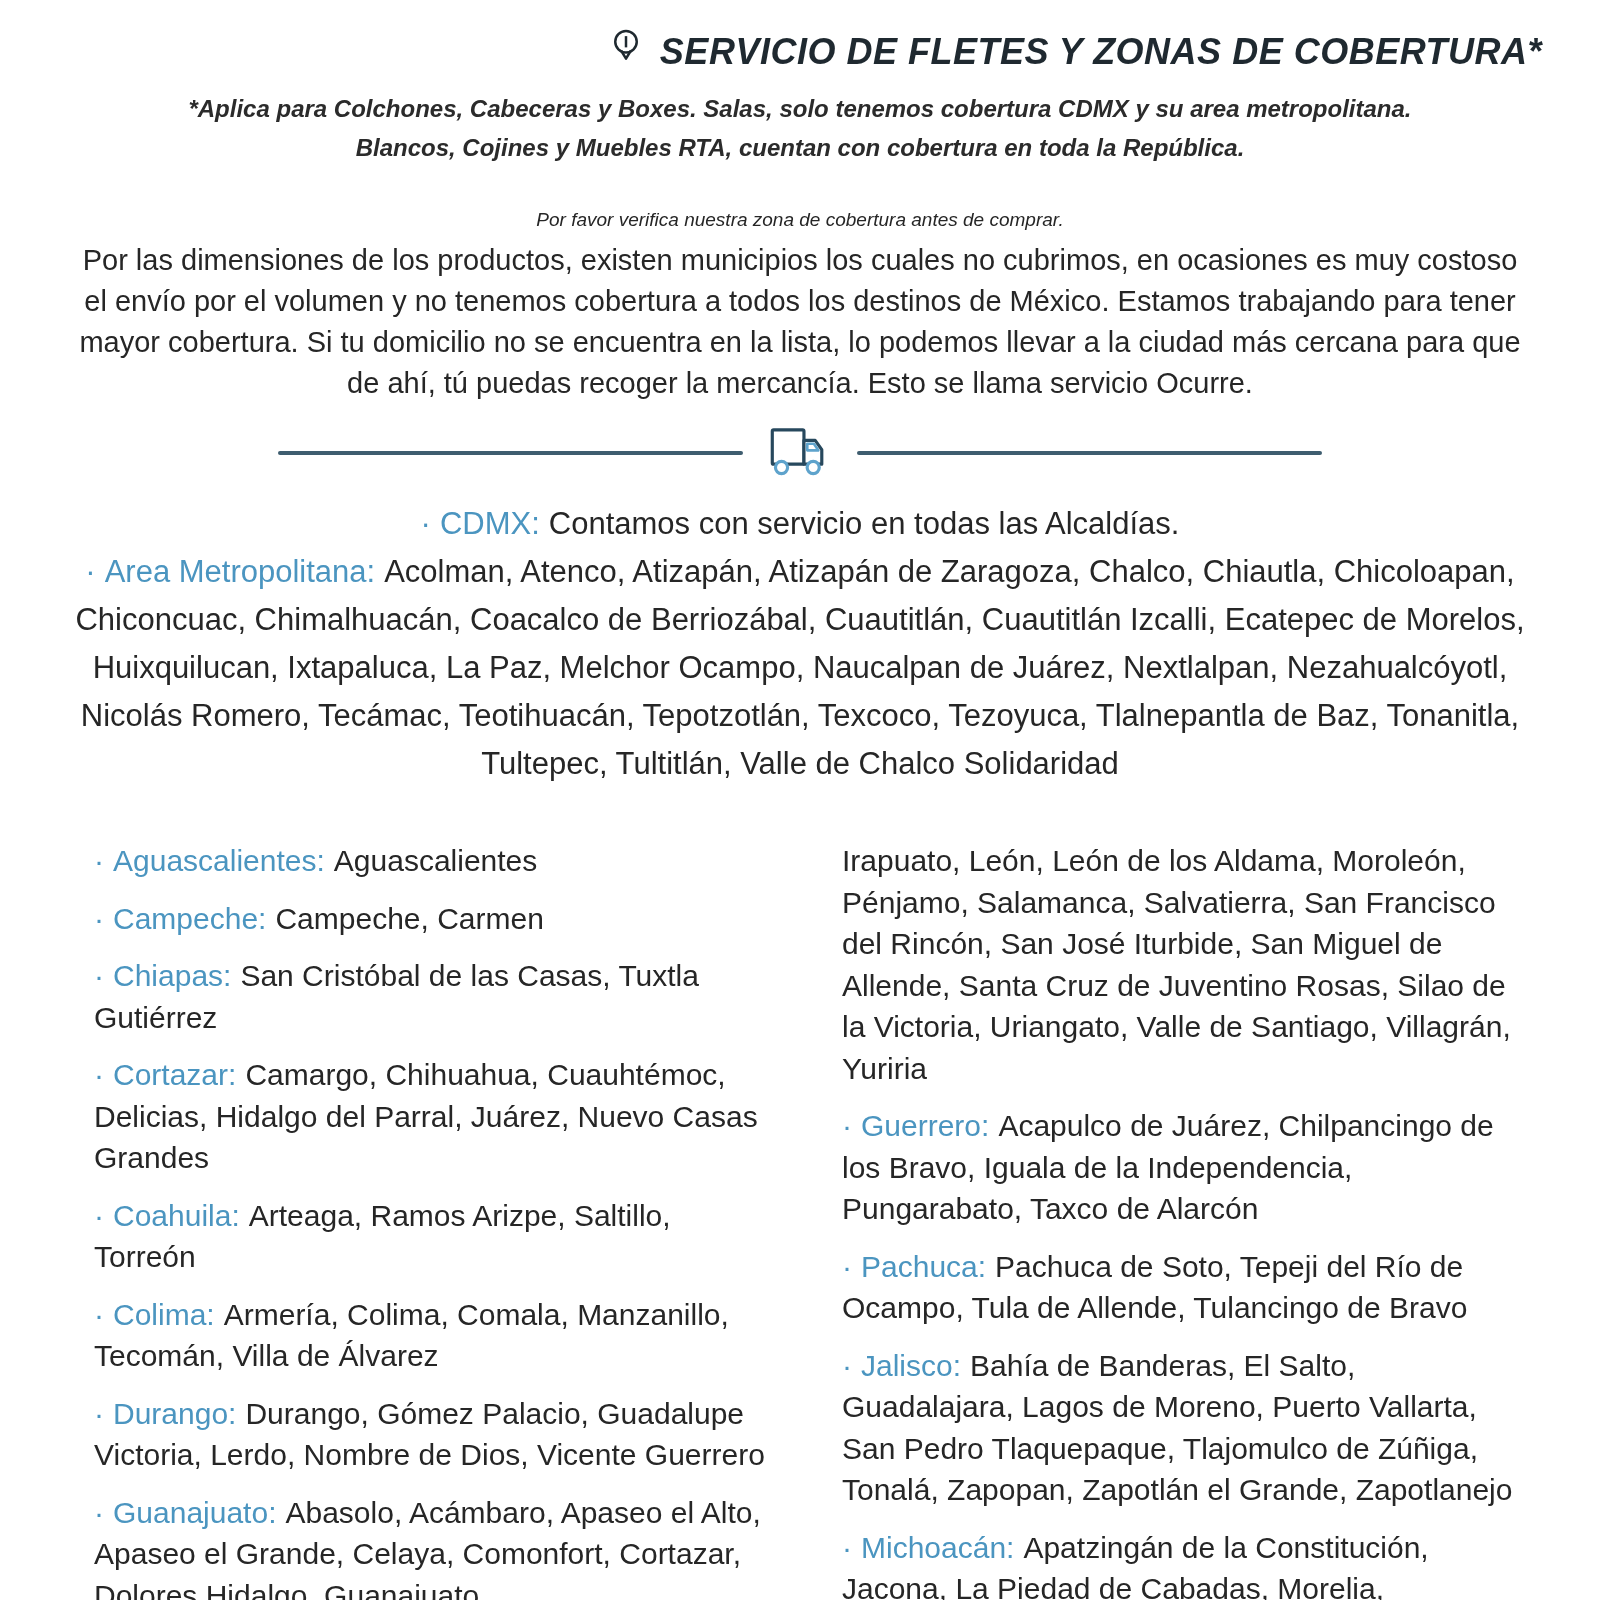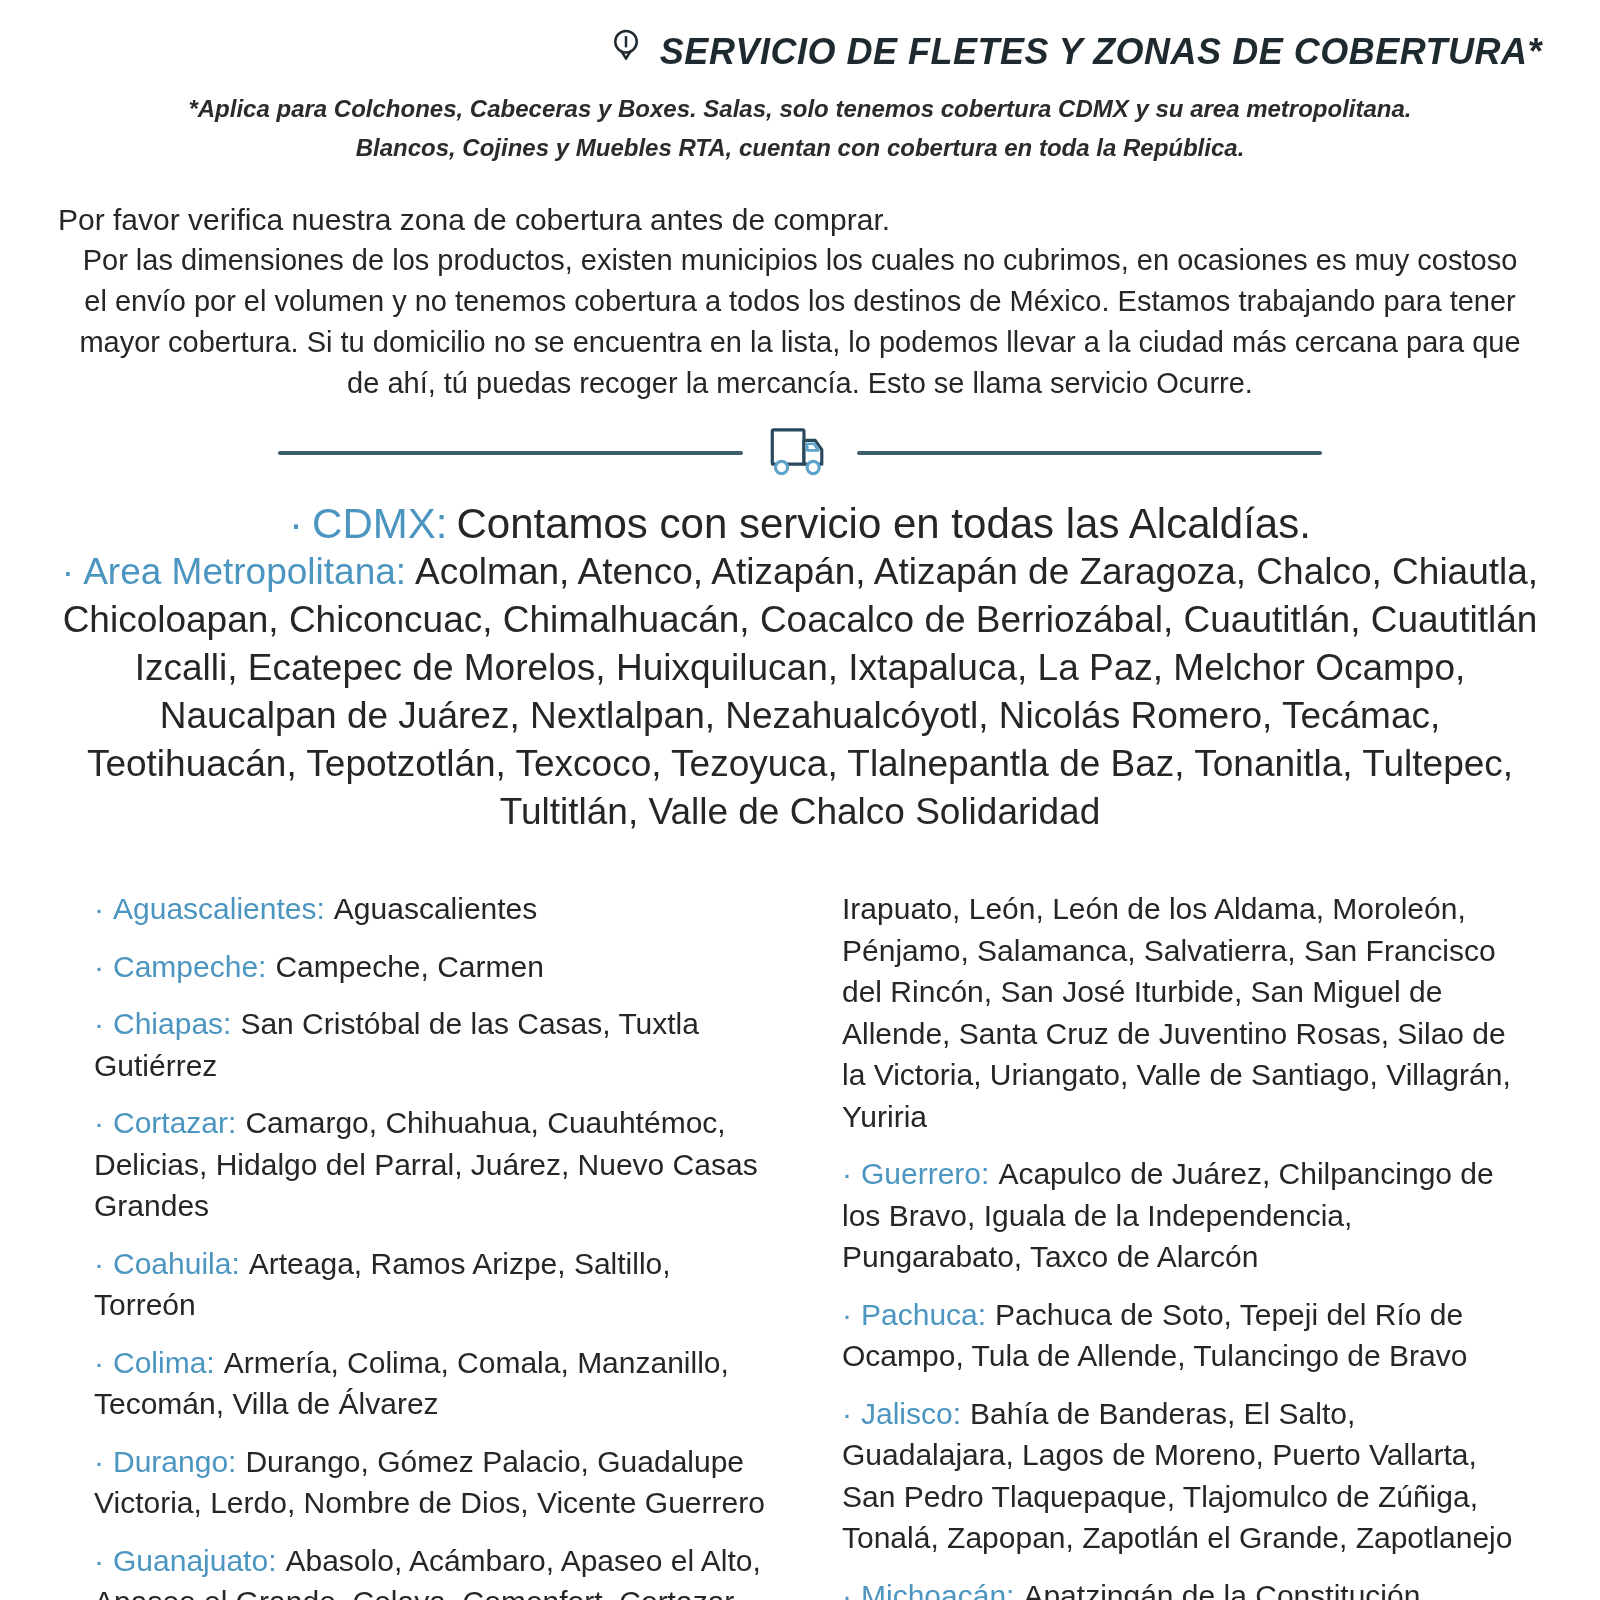--- a/index.html
+++ b/index.html
@@ -37,22 +37,23 @@
     text-align: center;
     font-style: italic;
     font-weight: 600;
     font-size: 24px;
     line-height: 39px;
     color: #2b2b2b;
     margin: 10px;
   }
   
   .intro-em {
-    text-align: left;
-    font-size: 30px;
+    text-align: center;
+    font-style: italic;
+    font-size: 19px;
     line-height: 41px;
     margin: 32px 0 0 0;
   }
   .intro-body {
     text-align: center;
     font-size: 29px;
     line-height: 41px;
     margin: 0 14px;
   }
   
@@ -65,27 +66,27 @@
   }
   .divider .line {
     width: 465px;
     height: 4px;
     border-radius: 2px;
     background: #3e5d6f;
   }
   
   .cdmx-line {
     text-align: center;
-    font-size: 42px;
+    font-size: 31px;
     line-height: 44px;
     margin: 20px 0 0 0;
   }
   .metro-line {
     text-align: center;
-    font-size: 37px;
+    font-size: 31px;
     line-height: 48px;
     margin: 2px 0 0 0;
   }
   .bullet {
     color: #4b95c0;
     margin-right: 9px;
   }
   .state {
     color: #4b95c0;
     margin-right: 9px;

